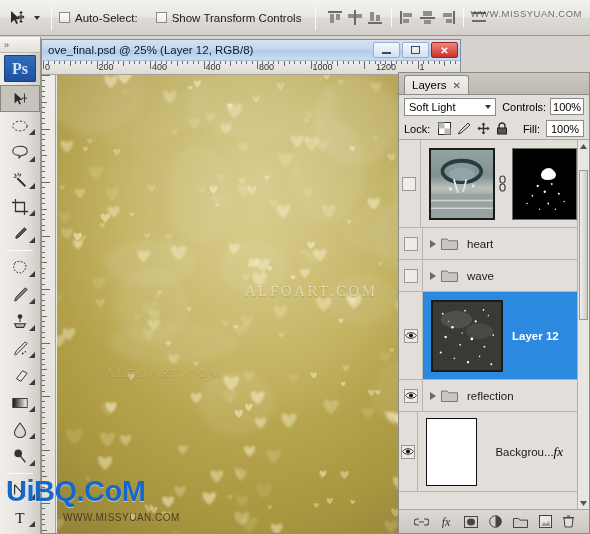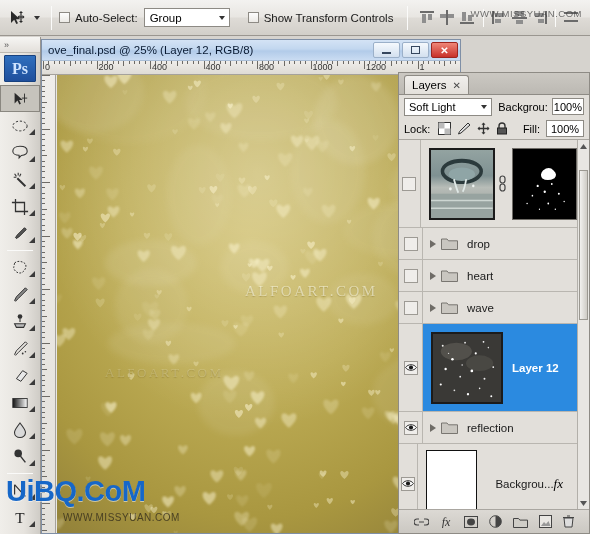--- a/index.html
+++ b/index.html
@@ -266,24 +266,20 @@
       </svg>
     </div>
     <div style="display:flex;align-items:center;padding-right:4px">
       <span class="tri-down"></span>
     </div>
     <div class="opt-sep"></div>
 
     <div class="opt-group">
       <span class="chk"></span>
       <span class="opt-label">Auto-Select:</span>
-      <div class="combo">
-        <span>Group</span>
-        <span class="tri-down"></span>
-      </div>
     </div>
 
     <div style="width:18px"></div>
 
     <div class="opt-group">
       <span class="chk"></span>
       <span class="opt-label">Show Transform Controls</span>
     </div>
 
     <div class="opt-sep" style="margin-left:14px"></div>
@@ -531,21 +527,21 @@
           <div class="rtick" style="left:273.85px;height:3px"></div>
           <div class="rtick" style="left:279.2px;height:3px"></div>
           <div class="rtick" style="left:284.55px;height:3px"></div>
           <div class="rtick" style="left:289.9px;height:3px"></div>
           <div class="rtick" style="left:295.25px;height:5px"></div>
           <div class="rtick" style="left:300.6px;height:3px"></div>
           <div class="rtick" style="left:305.95px;height:3px"></div>
           <div class="rtick" style="left:311.3px;height:3px"></div>
           <div class="rtick" style="left:316.65px;height:3px"></div>
           <div class="rtick major" style="left:322px"></div>
-          <div class="rlabel" style="left:322px">1200</div>
+          <div class="rlabel" style="left:332px">1200</div>
           <div class="rtick" style="left:327.35px;height:3px"></div>
           <div class="rtick" style="left:332.7px;height:3px"></div>
           <div class="rtick" style="left:338.05px;height:3px"></div>
           <div class="rtick" style="left:343.4px;height:3px"></div>
           <div class="rtick" style="left:348.75px;height:5px"></div>
           <div class="rtick" style="left:354.1px;height:3px"></div>
           <div class="rtick" style="left:359.45px;height:3px"></div>
           <div class="rtick" style="left:364.8px;height:3px"></div>
           <div class="rtick" style="left:370.15px;height:3px"></div>
           <div class="rtick major" style="left:375.5px"></div>
@@ -893,21 +889,21 @@
         <span>Layers</span>
         <span class="tab-x">✕</span>
       </div>
     </div>
 
     <div class="blend-row">
       <div class="blend-combo">
         <span>Soft Light</span>
         <span class="tri-down"></span>
       </div>
-      <span class="opacity-label">Backgrou:</span>
+      <span class="opacity-label">Controls:</span>
       <div class="num-box">
         <span>100%</span>
       </div>
     </div>
 
     <div class="lock-row">
       <span>Lock:</span>
       <div class="lock-icons">
         <svg width="13" height="13" viewBox="0 0 13 13">
           <rect x="0.5" y="0.5" width="12" height="12" fill="#fff" stroke="#333"></rect>
@@ -960,30 +956,20 @@
                 <circle cx="44" cy="36" r="1" fill="#fff"></circle>
                 <circle cx="22" cy="48" r="0.9" fill="#fff"></circle>
                 <circle cx="52" cy="46" r="1.1" fill="#fff"></circle>
                 <circle cx="36" cy="44" r="1.3" fill="#fff"></circle>
                 <circle cx="58" cy="54" r="0.8" fill="#fff"></circle>
                 <circle cx="16" cy="56" r="0.8" fill="#fff"></circle>
                 <circle cx="40" cy="56" r="1" fill="#fff"></circle>
                 <circle cx="30" cy="62" r="0.7" fill="#fff"></circle>
                 <circle cx="48" cy="62" r="0.8" fill="#fff"></circle>
               </svg></div>
-          </div>
-          <div class="layer-row">
-            <div class="eye-cell">
-              <span class="eye-box"></span>
-            </div>
-            <span class="arrow-r"></span>
-            <svg width="17" height="13" viewBox="0 0 17 13" class="folder-ic">
-              <path d="M0.5 2 h5.5 l1.5 1.8 h9 v8.7 h-16 z" fill="#c9c6c0" stroke="#6e6b66" stroke-width="0.9"></path>
-            </svg>
-            <span class="layer-name">drop</span>
           </div>
           <div class="layer-row">
             <div class="eye-cell">
               <span class="eye-box"></span>
             </div>
             <span class="arrow-r"></span>
             <svg width="17" height="13" viewBox="0 0 17 13" class="folder-ic">
               <path d="M0.5 2 h5.5 l1.5 1.8 h9 v8.7 h-16 z" fill="#c9c6c0" stroke="#6e6b66" stroke-width="0.9"></path>
             </svg>
             <span class="layer-name">heart</span>

